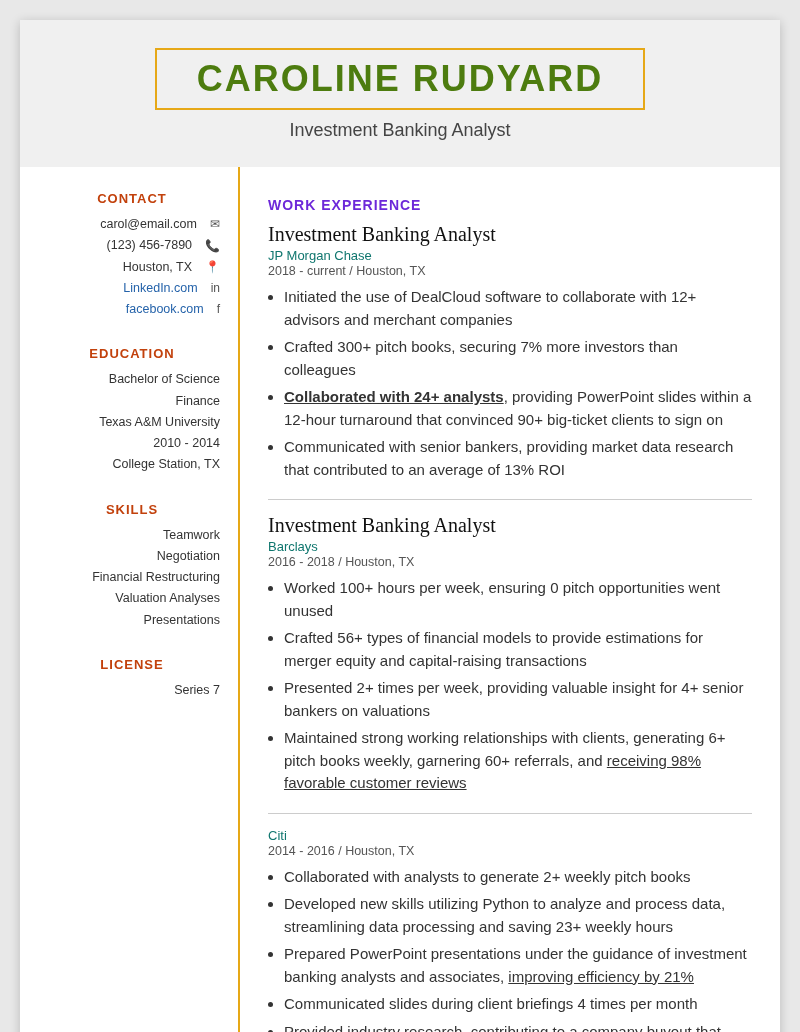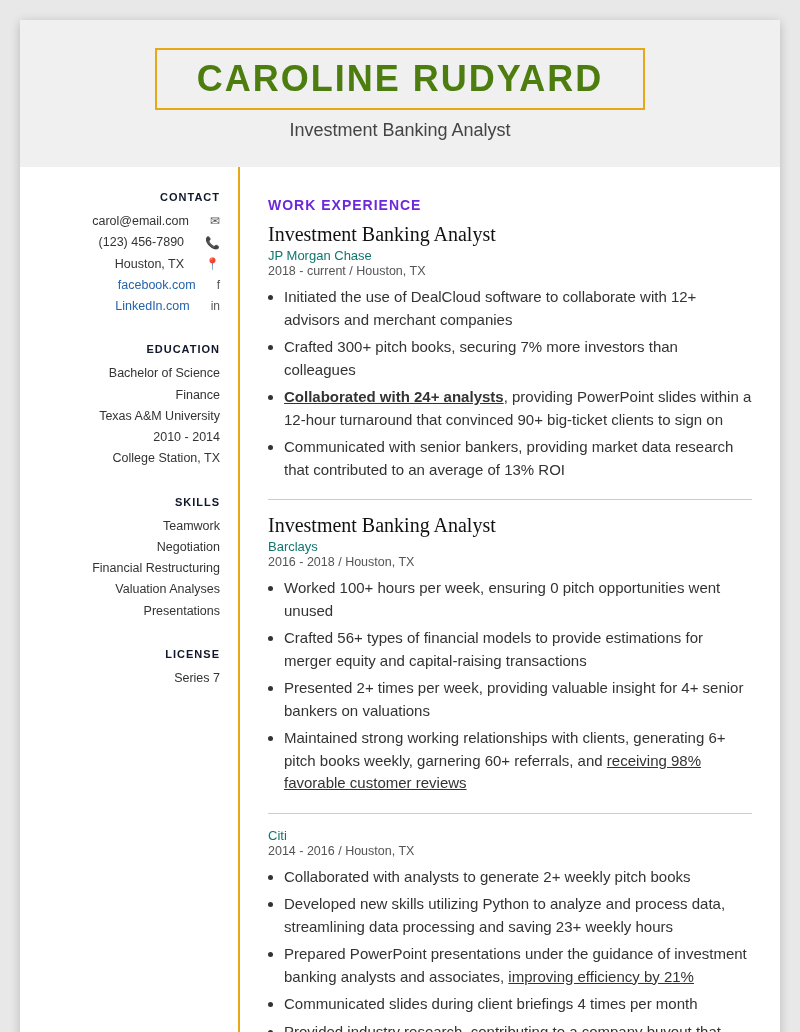--- a/index.html
+++ b/index.html
@@ -54,37 +54,37 @@
       min-width: 220px;
       padding: 24px 18px 24px 24px;
       border-right: 2px solid #e6a817;
       background: #fff;
     }
     .sidebar-section {
       margin-bottom: 26px;
     }
     .sidebar-section-title {
       font-family: Arial, Helvetica, sans-serif;
-      font-size: 11px;
+      font-size: 13px;
       font-weight: 700;
       letter-spacing: 1px;
-      text-align: right;
+      text-align: center;
       margin-bottom: 8px;
-      color: #0f172a;
+      color: #c2410c;
     }
     .sidebar-item {
       font-family: Arial, Helvetica, sans-serif;
       font-size: 12.5px;
       color: #333;
       text-align: right;
       line-height: 1.7;
       display: flex;
       align-items: center;
       justify-content: flex-end;
-      gap: 21px;
+      gap: 13px;
     }
     .sidebar-item a {
       color: #2563aa;
       text-decoration: none;
     }
     .icon {
       font-size: 12px;
       color: #555;
     }
     
@@ -168,26 +168,26 @@
         </div>
         <div class="sidebar-item">
           <span>(123) 456-7890</span>
           <span class="icon">📞</span>
         </div>
         <div class="sidebar-item">
           <span>Houston, TX</span>
           <span class="icon">📍</span>
         </div>
         <div class="sidebar-item">
+          <a>LinkedIn.com</a>
+          <span class="icon">in</span>
+        </div>
+        <div class="sidebar-item">
           <a>facebook.com</a>
           <span class="icon">f</span>
-        </div>
-        <div class="sidebar-item">
-          <a>LinkedIn.com</a>
-          <span class="icon">in</span>
         </div>
       </div>
 
       <div class="sidebar-section">
         <div class="sidebar-section-title">EDUCATION</div>
         <div class="sidebar-item">
           <span>Bachelor of Science</span>
         </div>
         <div class="sidebar-item">
           <span>Finance</span>

